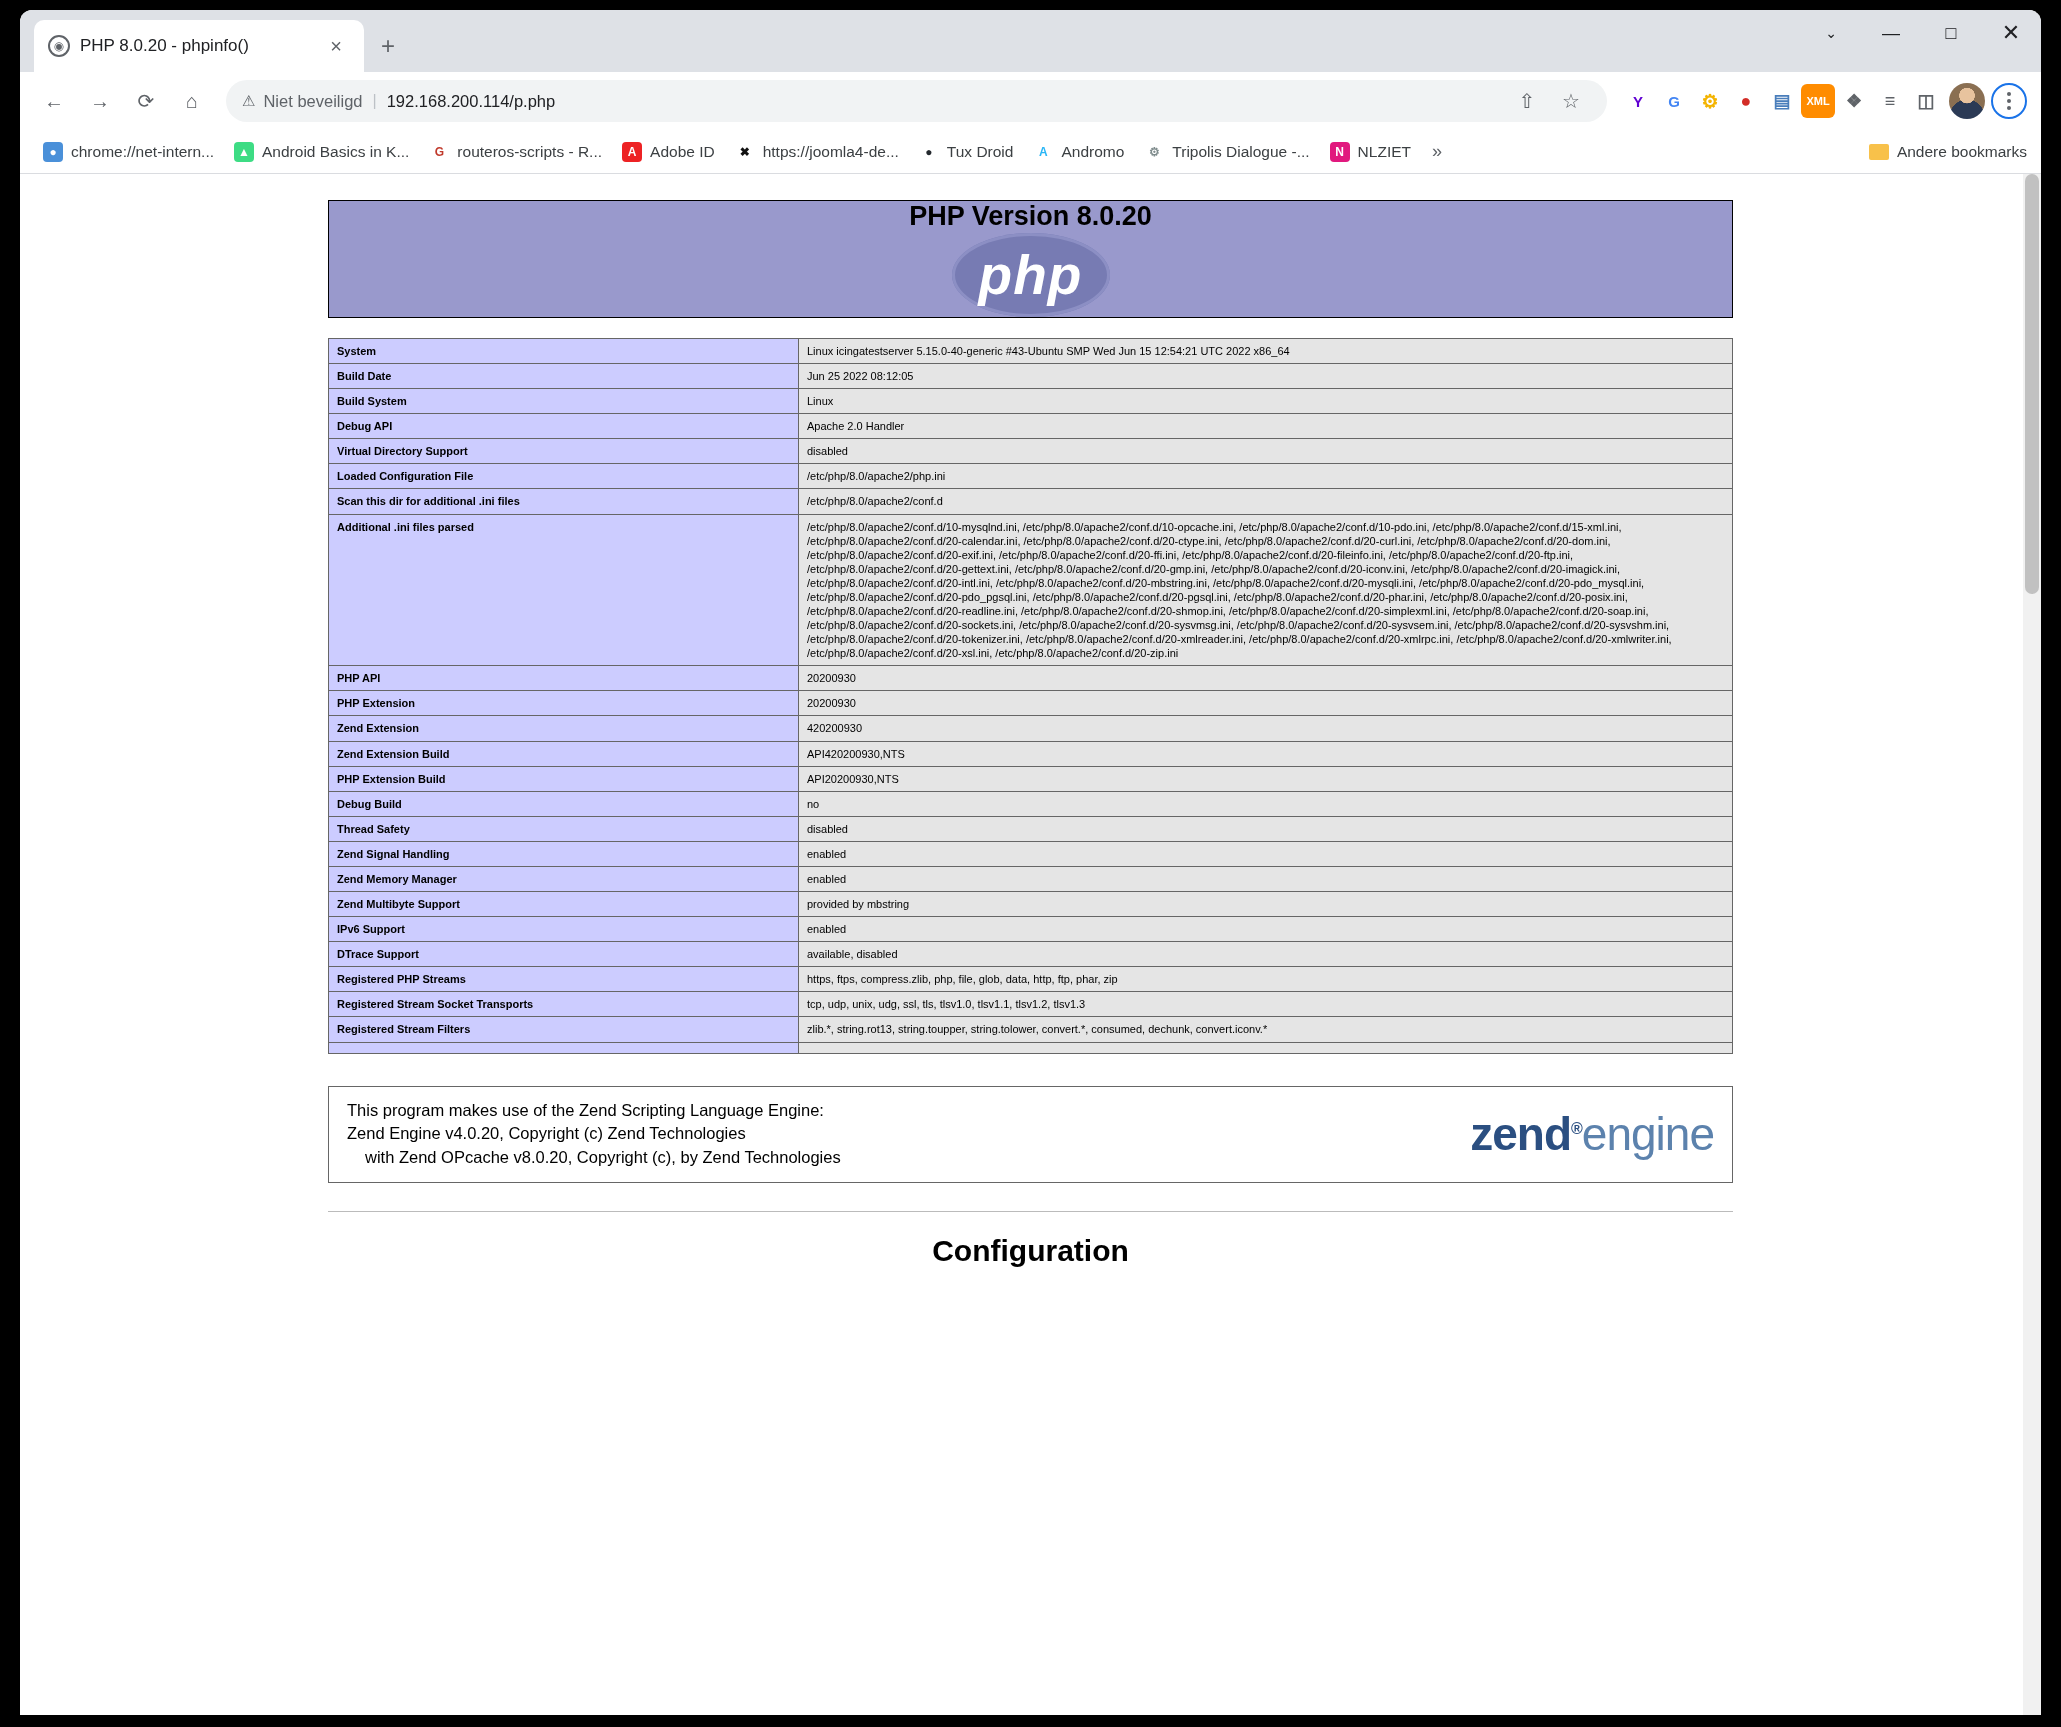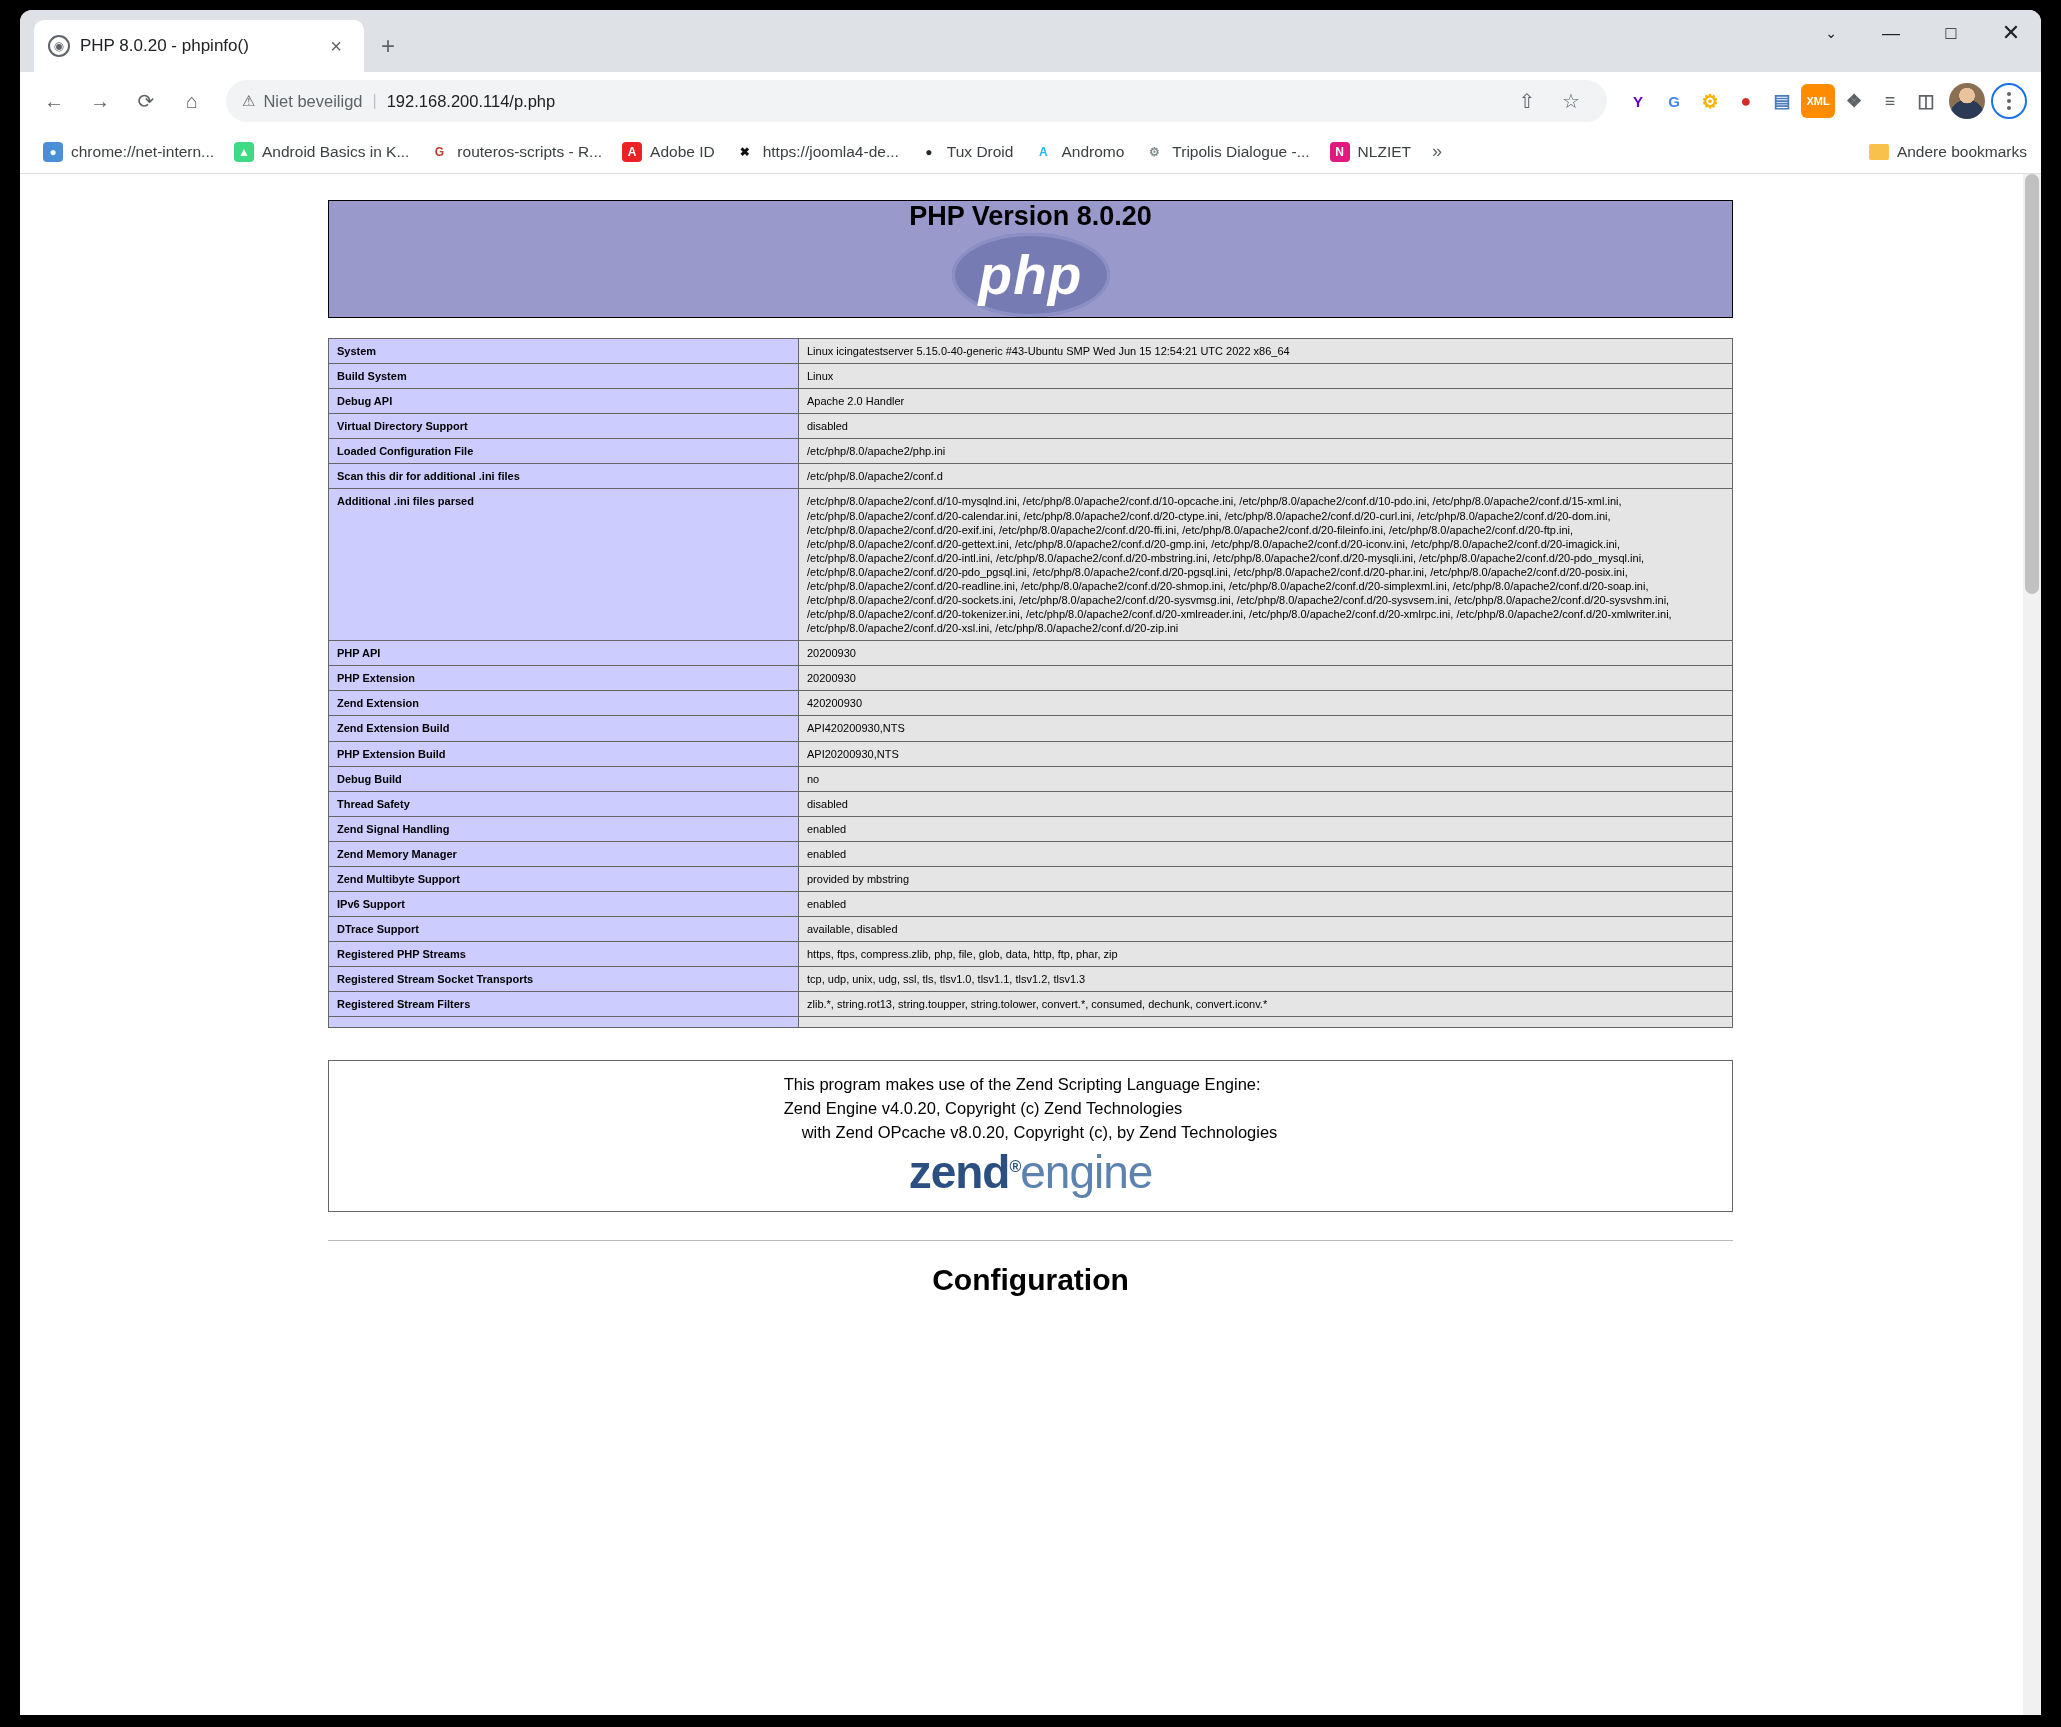--- a/index.html
+++ b/index.html
@@ -206,21 +206,20 @@
     word-break: break-word;
   }
   .zend-box {
     margin-top: 32px;
     border: 1px solid #666;
     background: #ffffff;
     display: flex; align-items: center; justify-content: space-between;
     padding: 12px 18px;
     font-size: 16.5px;
     color: #000;
-    flex-direction: column;
   }
   .zend-lines div { line-height: 1.45; }
   .zend-lines div.indent { padding-left: 18px; }
   .zend-logo {
     font-size: 46px; font-weight: bold;
     color: #2b4f81;
     letter-spacing: -1px;
   }
   .zend-logo .eng { color: #5c82ad; font-weight: normal; }
   .zend-logo sup { font-size: 16px; vertical-align: super; }
@@ -359,20 +358,24 @@
           <div class="php-logo">php</div>
         </div>
 
         <table class="info">
           <tbody>
             <tr>
                 <td class="k">System</td>
                 <td class="v">Linux icingatestserver 5.15.0-40-generic #43-Ubuntu SMP Wed Jun 15 12:54:21 UTC 2022 x86_64</td>
               </tr>
             <tr>
+                <td class="k">Build Date</td>
+                <td class="v">Jun 25 2022 08:12:05</td>
+              </tr>
+            <tr>
                 <td class="k">Build System</td>
                 <td class="v">Linux</td>
               </tr>
             <tr>
                 <td class="k">Debug API</td>
                 <td class="v">Apache 2.0 Handler</td>
               </tr>
             <tr>
                 <td class="k">Virtual Directory Support</td>
                 <td class="v">disabled</td>

